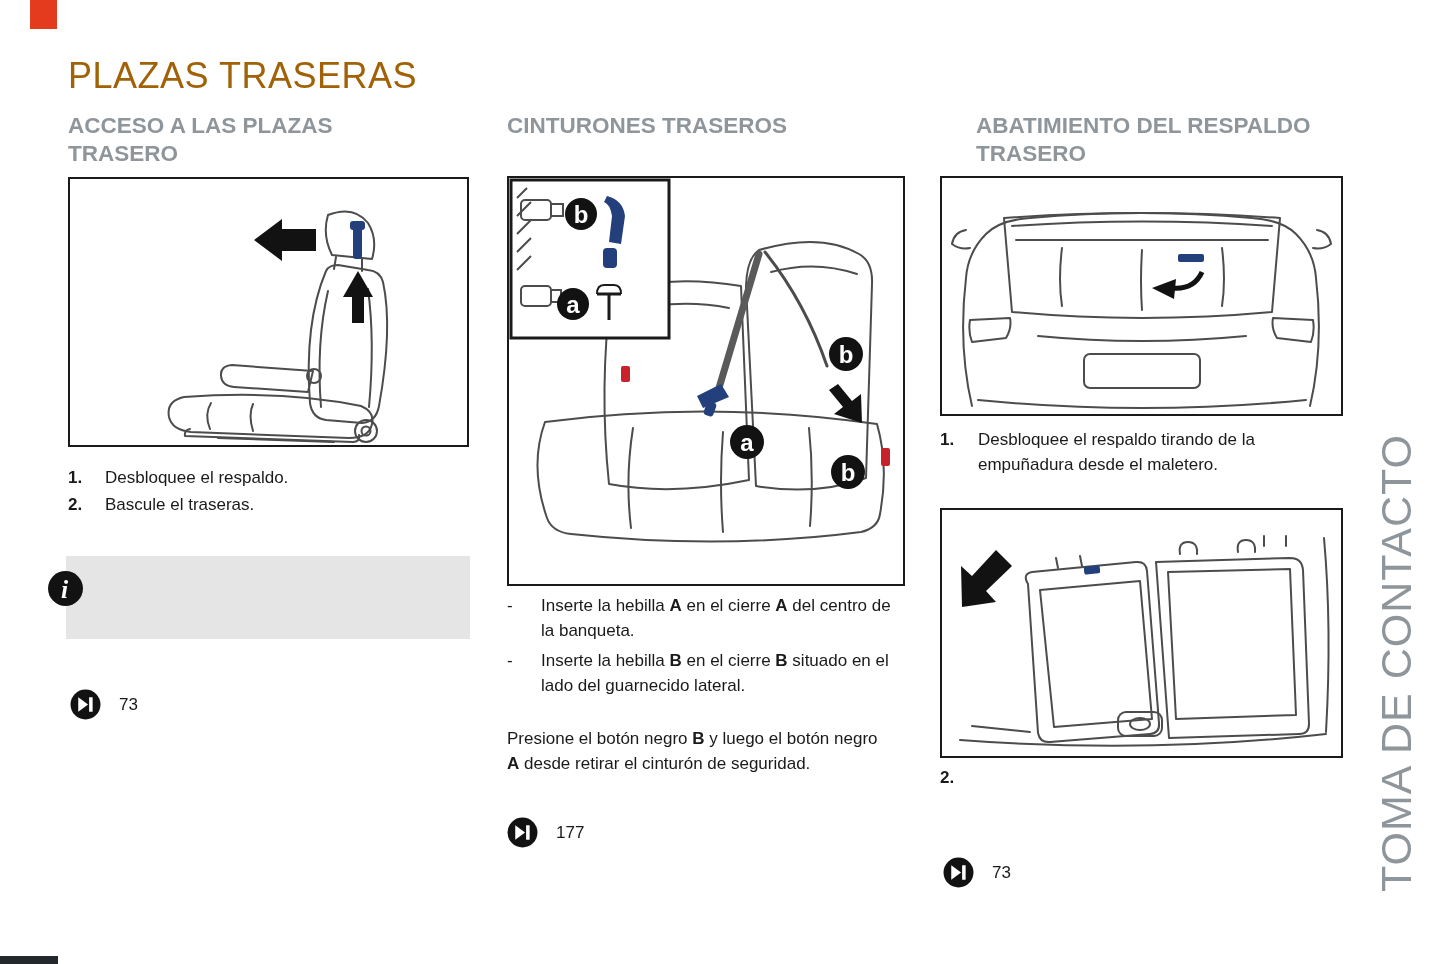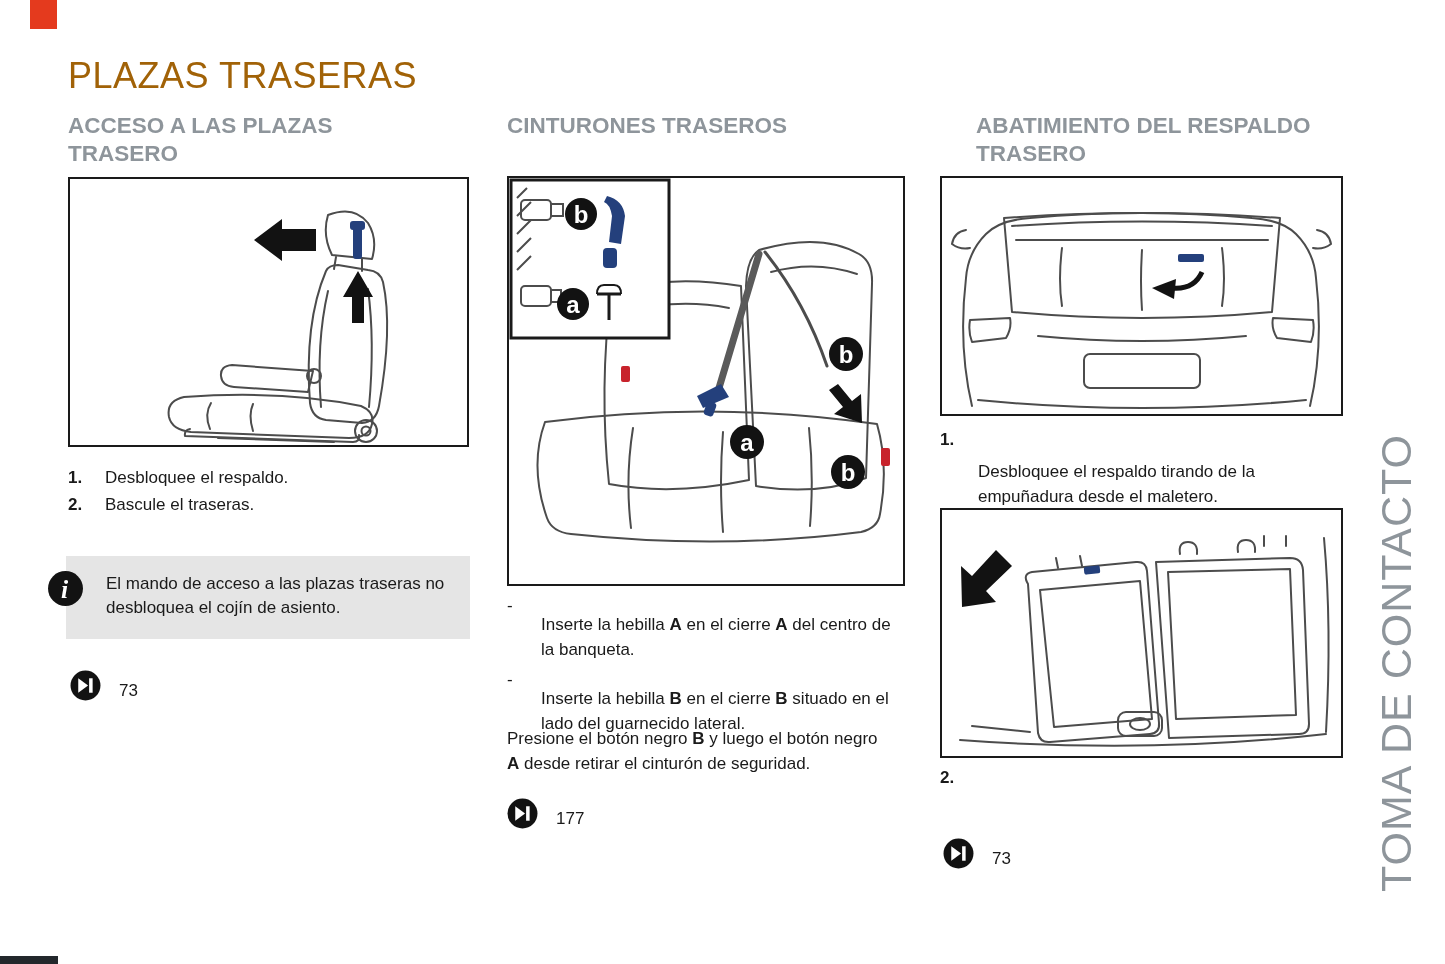--- a/index.html
+++ b/index.html
@@ -33,38 +33,38 @@
   #frame-fold  { left:940px; top:508px; width:403px; height:250px; }
 
   
   .step { display:flex; font-size:17px; line-height:1.6; }
   .step-num { width:37px; font-weight:bold; flex:none; }
   .step3 { display:flex; font-size:17px; line-height:1.45; margin-bottom:4px; }
   .step3 .step-num { width:38px; }
   #access-steps { left:68px; top:464px; width:400px; }
   #fold-step1 { left:940px; top:428px; width:400px; }
   #fold-step2 { left:940px; top:766px; width:400px; }
-  .step3 .step-text { width:330px;margin-top:32px; }
+  .step3 .step-text { width:330px; }
 
   
   #info-box { left:66px; top:556px; width:404px; height:83px; background:var(--info-box-bg,#e5e5e5); }
   .info-icon { position:absolute; left:-19px; top:14px; width:37px; height:37px; }
   .info-icon svg { display:block; width:100%; height:100%; }
   .info-text { padding:16px 12px 0 40px; font-size:17px; line-height:1.4; }
 
   
   #belts-bullets { left:507px; top:594px; width:396px; }
   .bullet { display:flex; font-size:17px; line-height:1.45; margin-bottom:6px; }
   .bullet-dash { width:34px; flex:none; }
-  .bullet-text { width:352px;margin-top:19px; }
+  .bullet-text { width:352px; }
   #belts-para { left:507px; top:727px; width:372px; font-size:17px; line-height:1.45; }
   .b { font-weight:bold; }
 
   
-  .ref-row { display:flex; align-items:flex-end; gap:18px; font-size:17px; }
+  .ref-row { display:flex; align-items:center; gap:18px; font-size:17px;margin-top:19px; }
   .ref-icon { width:31px; height:31px; flex:none; }
   .ref-icon svg { display:block; width:100%; height:100%; }
   #ref-access { left:70px;  top:670px; }
   #ref-belts  { left:507px; top:798px; }
   #ref-fold   { left:943px; top:838px; }
 
   
   #side-tab {
     left:1372px; top:892px;
     transform-origin:0 0;
@@ -126,21 +126,20 @@
     </div>
   </div>
 
   <div id="info-box" class="abs">
     <span class="info-icon">
       <svg viewBox="0 0 36 36">
         <circle cx="18" cy="18" r="17" fill="#121212"></circle>
         <text x="17" y="27" text-anchor="middle" font-size="25" font-weight="bold" font-style="italic" font-family="Liberation Serif, serif" fill="#ffffff">i</text>
       </svg>
     </span>
-    <p class="info-text">El mando de acceso a las plazas traseras no desbloquea el cojín de asiento.</p>
   </div>
 
   <div id="ref-access" class="ref-row abs">
     <span class="ref-icon">
       <svg viewBox="0 0 30 30">
         <circle cx="15" cy="15" r="14.5" fill="#121212"></circle>
         <path d="M8,8 L17.5,15 L8,22 Z" fill="#ffffff"></path>
         <rect x="18.5" y="8" width="3.4" height="14" fill="#ffffff"></rect>
       </svg>
     </span>

